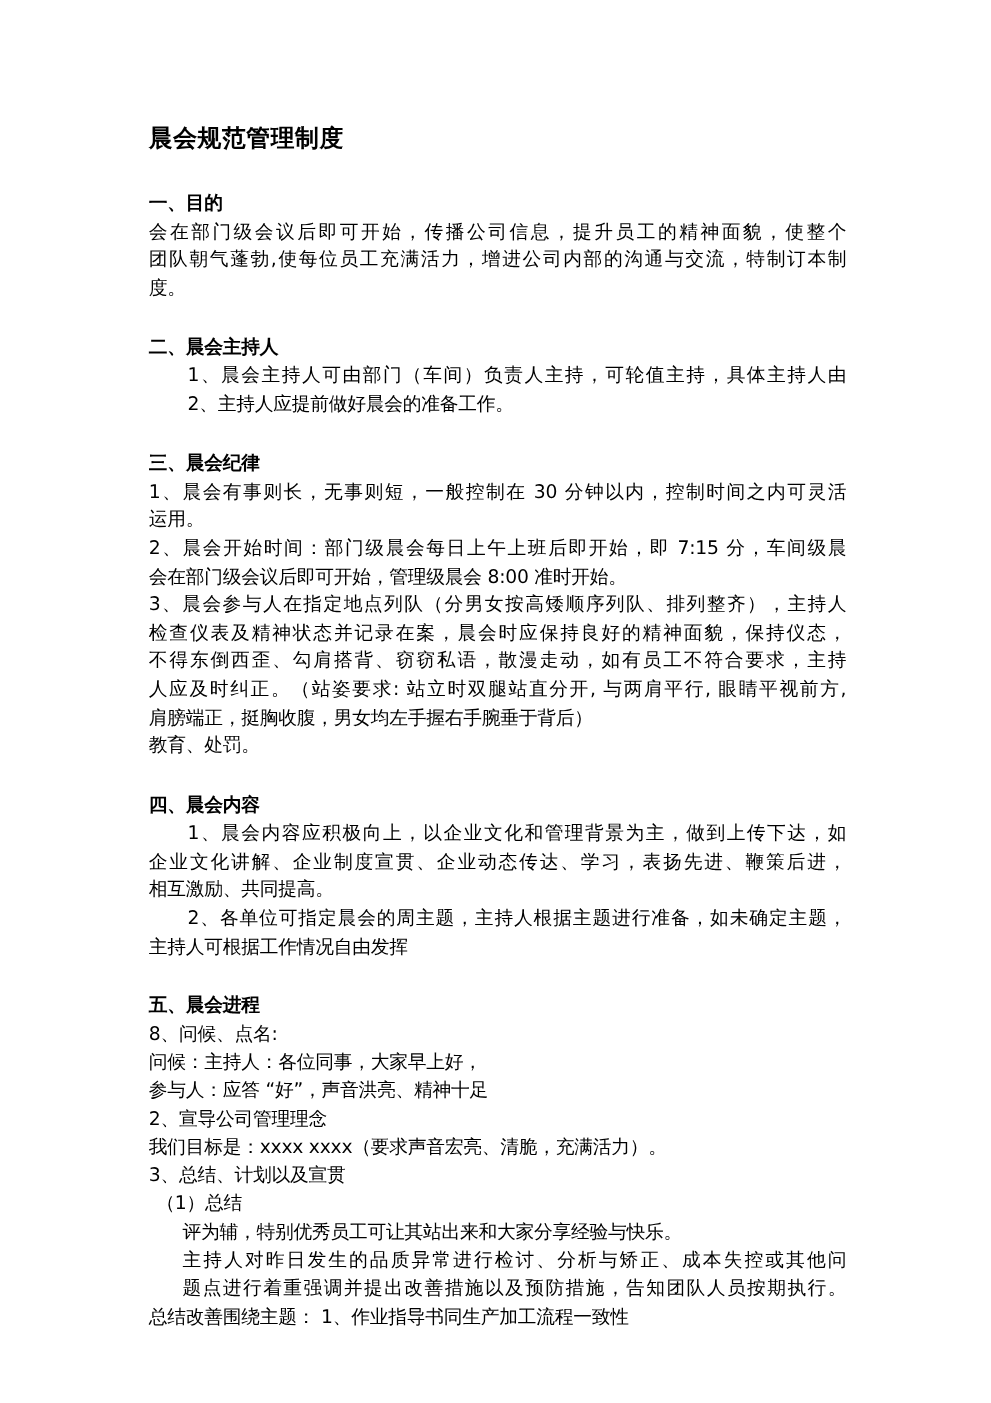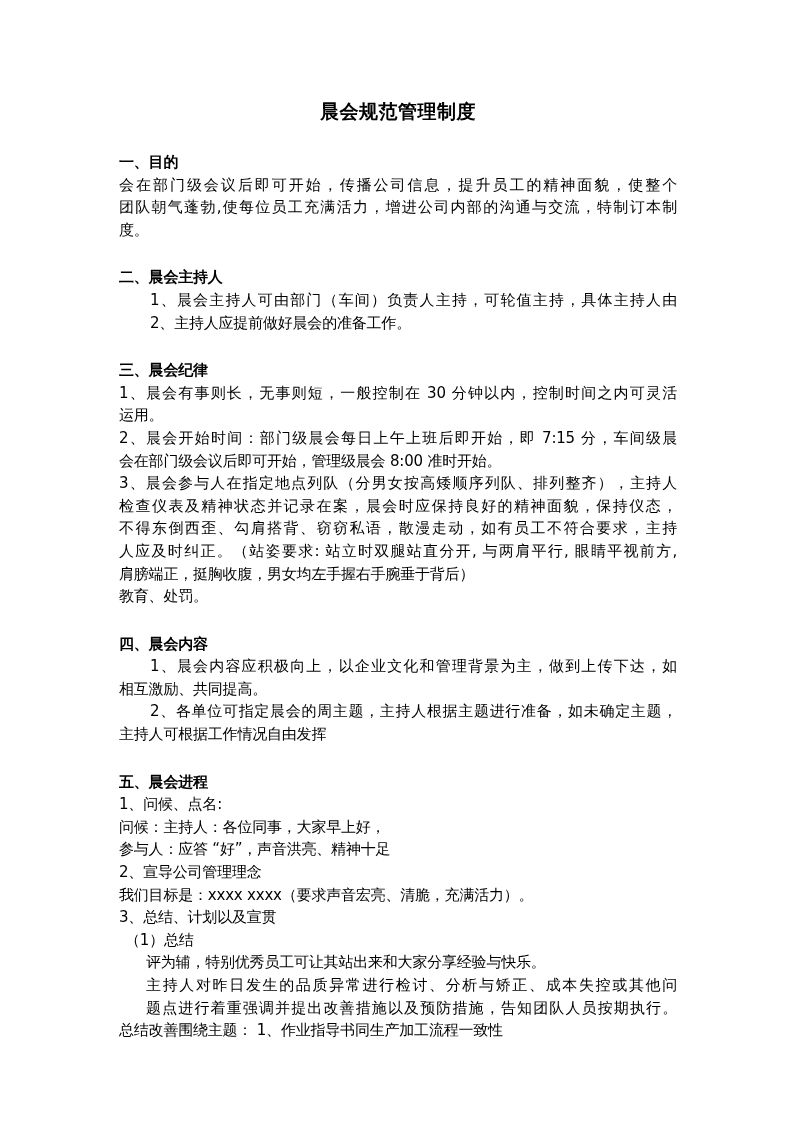--- a/index.html
+++ b/index.html
@@ -1,19 +1,19 @@
 <!DOCTYPE html>
 <html><head>
 <meta charset="utf-8">
 <style>
   html, body { margin: 0; padding: 0; background: #ffffff; }
   body { width: 793px; height: 1122px; position: relative; overflow: hidden;
          font-family: "DejaVu Sans", "Liberation Sans", sans-serif; color: #000; }
   .page { position: absolute; left: 119px; top: 96px; width: 558px; }
-  .title { text-align: center; font-size: 19px; font-weight: bold; height: 30px; line-height: 30px;
+  .title { font-size: 19px; font-weight: bold; height: 30px; line-height: 30px;
            margin-bottom: 12px; letter-spacing: 0.5px; }
   .line { font-size: 15px; line-height: 22.6px; white-space: nowrap; letter-spacing: -0.2px; }
   .h { font-weight: bold; margin-top: 25px; }
   .ind2 { padding-left: 31px; }
   .ind1 { padding-left: 6px; }
   .ind-body { padding-left: 27px; }
   .just { text-align: justify; text-align-last: justify; }
 </style>
 </head>
 <body>
@@ -37,26 +37,27 @@
   <div class="line">会在部门级会议后即可开始，管理级晨会 8:00 准时开始。</div>
   <div class="line just">3、晨会参与人在指定地点列队（分男女按高矮顺序列队、排列整齐），主持人</div>
   <div class="line just">检查仪表及精神状态并记录在案，晨会时应保持良好的精神面貌，保持仪态，</div>
   <div class="line just">不得东倒西歪、勾肩搭背、窃窃私语，散漫走动，如有员工不符合要求，主持</div>
   <div class="line just">人应及时纠正。（站姿要求: 站立时双腿站直分开, 与两肩平行, 眼睛平视前方,</div>
   <div class="line">肩膀端正，挺胸收腹，男女均左手握右手腕垂于背后）</div>
   <div class="line">教育、处罚。</div>
 
   <div class="line h">四、晨会内容</div>
   <div class="line just ind2">1、晨会内容应积极向上，以企业文化和管理背景为主，做到上传下达，如</div>
+  <div class="line just">企业文化讲解、企业制度宣贯、企业动态传达、学习，表扬先进、鞭策后进，</div>
   <div class="line">相互激励、共同提高。</div>
   <div class="line just ind2">2、各单位可指定晨会的周主题，主持人根据主题进行准备，如未确定主题，</div>
   <div class="line">主持人可根据工作情况自由发挥</div>
 
   <div class="line h">五、晨会进程</div>
-  <div class="line">1、问候、点名:</div>
+  <div class="line">8、问候、点名:</div>
   <div class="line">问候：主持人：各位同事，大家早上好，</div>
   <div class="line">参与人：应答 “好”，声音洪亮、精神十足</div>
   <div class="line">2、宣导公司管理理念</div>
   <div class="line">我们目标是：xxxx xxxx（要求声音宏亮、清脆，充满活力）。</div>
   <div class="line">3、总结、计划以及宣贯</div>
   <div class="line ind1">（1）总结</div>
   <div class="line ind-body">评为辅，特别优秀员工可让其站出来和大家分享经验与快乐。</div>
   <div class="line just ind-body">主持人对昨日发生的品质异常进行检讨、分析与矫正、成本失控或其他问</div>
   <div class="line just ind-body">题点进行着重强调并提出改善措施以及预防措施，告知团队人员按期执行。</div>
   <div class="line">总结改善围绕主题：  1、作业指导书同生产加工流程一致性</div>

